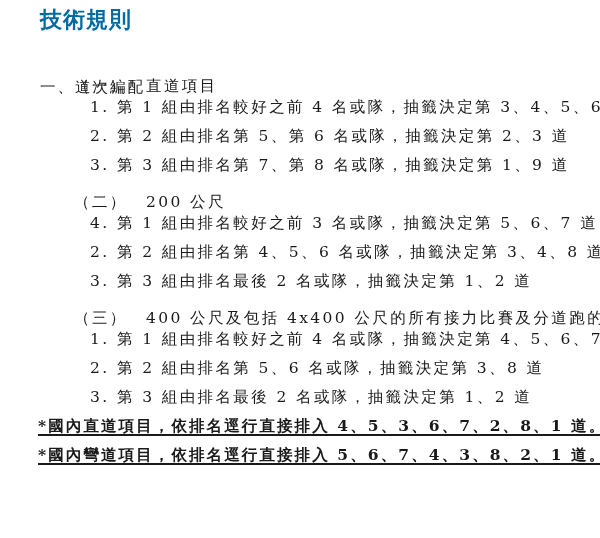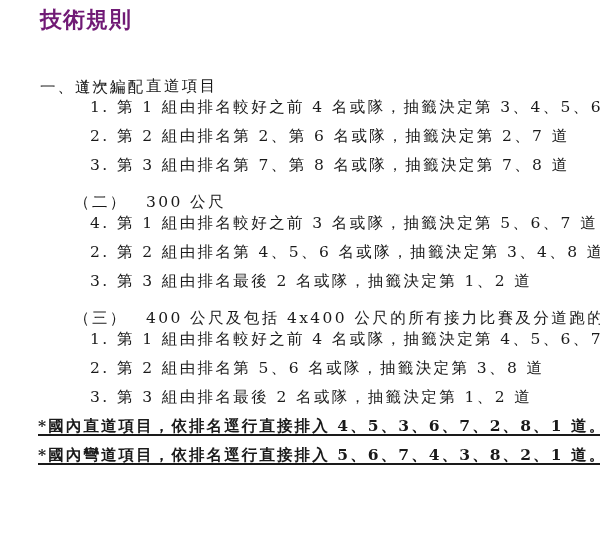--- a/index.html
+++ b/index.html
@@ -24,21 +24,21 @@
     }
     .title {
       position: absolute;
       left: 40px;
       top: 6px;
       font-family: "DejaVu Sans", "Liberation Sans", sans-serif;
       font-weight: bold;
       font-size: 22px;
       line-height: 28px;
       letter-spacing: 1px;
-      color: #701a75;
+      color: #0369a1;
     }
     .sec1 { left: 40px; top: 32px; letter-spacing: 2px; margin-top: 45px; }
     .sub-label { display: inline-block; width: 72px; }
     .sub { left: 74px; margin-top: 8px; }
     .item { left: 90px; }
     .note {
       left: 38px;
       font-weight: bold;
       text-decoration: underline;
       text-decoration-thickness: 1.5px;
@@ -52,25 +52,25 @@
 <div>
 
   <div class="title">技術規則</div>
 
   <div class="line sec1">一、道次編配</div>
 
   <div class="line sub" style="top:68px;">
     <span class="sub-label">（一）</span><span>直道項目</span>
   </div>
   <div class="line item" style="top:97px;">1. 第 1 組由排名較好之前 4 名或隊，抽籤決定第 3、4、5、6 道</div>
-  <div class="line item" style="top:126px;">2. 第 2 組由排名第 2、第 6 名或隊，抽籤決定第 2、7 道</div>
-  <div class="line item" style="top:155px;">3. 第 3 組由排名第 7、第 8 名或隊，抽籤決定第 7、8 道</div>
+  <div class="line item" style="top:126px;">2. 第 2 組由排名第 5、第 6 名或隊，抽籤決定第 2、3 道</div>
+  <div class="line item" style="top:155px;">3. 第 3 組由排名第 7、第 8 名或隊，抽籤決定第 1、9 道</div>
 
   <div class="line sub" style="top:184px;">
-    <span class="sub-label">（二）</span><span>300 公尺</span>
+    <span class="sub-label">（二）</span><span>200 公尺</span>
   </div>
   <div class="line item" style="top:213px;">4. 第 1 組由排名較好之前 3 名或隊，抽籤決定第 5、6、7 道</div>
   <div class="line item" style="top:242px;">2. 第 2 組由排名第 4、5、6 名或隊，抽籤決定第 3、4、8 道</div>
   <div class="line item" style="top:271px;">3. 第 3 組由排名最後 2 名或隊，抽籤決定第 1、2 道</div>
 
   <div class="line sub" style="top:300px;">
     <span class="sub-label">（三）</span><span>400 公尺及包括 4x400 公尺的所有接力比賽及分道跑的 800 公</span>
   </div>
   <div class="line item" style="top:329px;">1. 第 1 組由排名較好之前 4 名或隊，抽籤決定第 4、5、6、7 道</div>
   <div class="line item" style="top:358px;text-align:right;">2. 第 2 組由排名第 5、6 名或隊，抽籤決定第 3、8 道</div>

